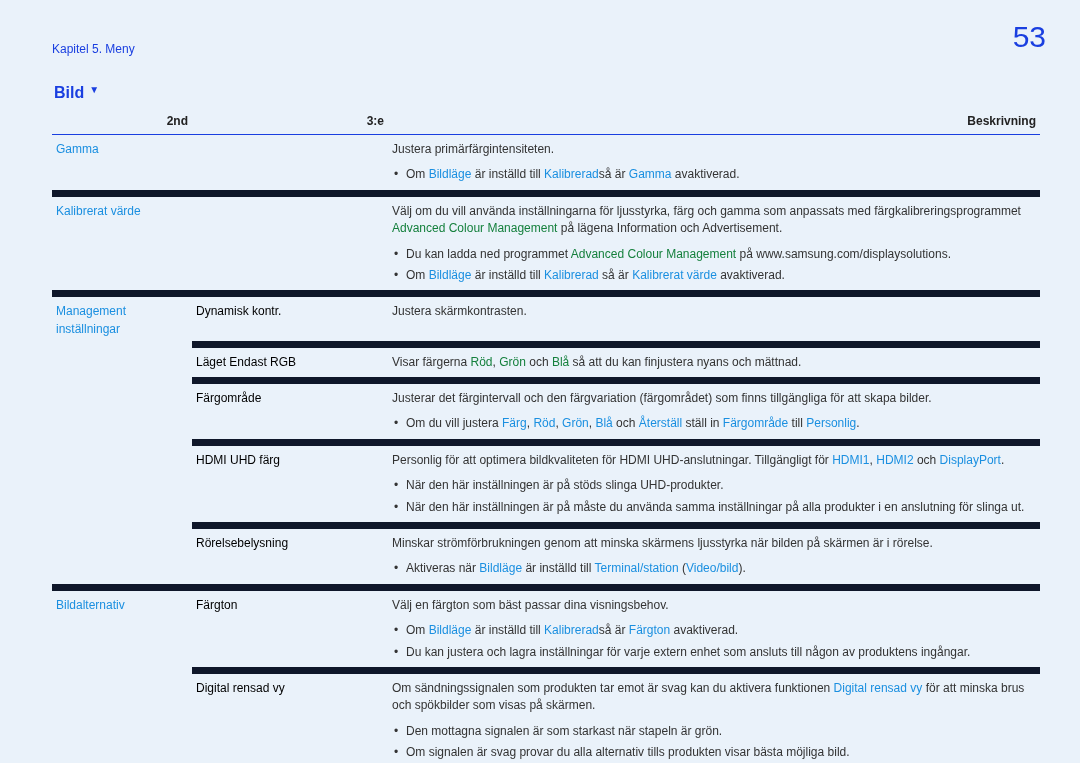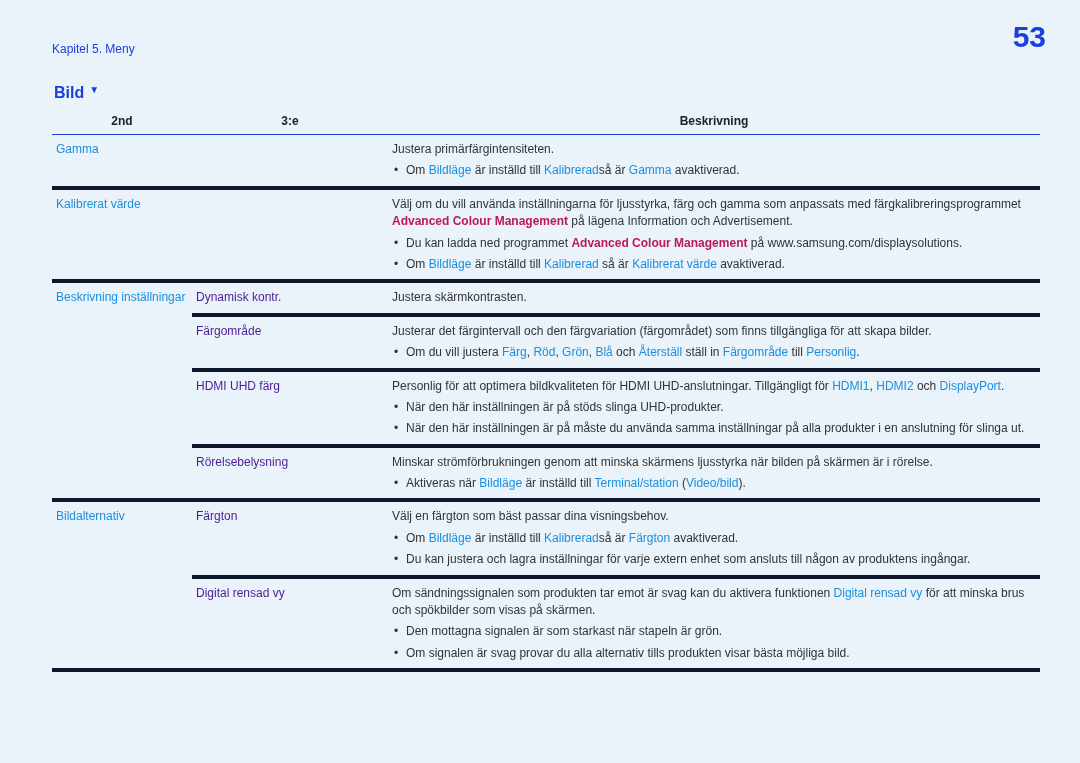--- a/index.html
+++ b/index.html
@@ -1,38 +1,38 @@
 <!DOCTYPE html>
 <html><head>
 <meta charset="utf-8">
 <style>
   * { box-sizing: border-box; margin: 0; padding: 0; }
   html, body { width: 1080px; height: 763px; font-family: Arial, Helvetica, sans-serif; }
   body { background: #eaf2fa; color: #333; font-size: 12px; position: relative; }
   .page { padding: 12px 40px 20px 52px; }
   .header { display: flex; justify-content: space-between; align-items: flex-start; margin-bottom: 28px; }
   .chapter { color: #1a3fe0; font-size: 12px; padding-top: 30px; }
-  .page-num { color: #1a3fe0; font-size: 30px; font-weight: 700; margin-right: -6px; margin-top: 8px; }
+  .page-num { color: #1a3fe0; font-size: 30px; font-weight: 400; margin-right: -6px; margin-top: 8px; }
   .section-title { color: #1a3fe0; font-size: 16px; font-weight: 600; display: flex; align-items: flex-start; gap: 5px; margin-bottom: 6px; margin-left: 2px;}
   .section-title .tri { font-size: 10px; }
   table { width: 988px; border-collapse: collapse; table-layout: fixed; }
   col.c1 { width: 140px; }
   col.c2 { width: 196px; }
   col.c3 { width: auto; }
-  th { text-align: center; font-weight: 700; font-size: 12px; padding: 6px 4px 6px 4px; color: #222; border-bottom: 1.5px solid #1a3fe0; }
-  td { vertical-align: top; padding: 6px 4px; font-size: 12px; line-height: 1.45; border-bottom: 4px solid #0f172a; }
+  th { text-align: right; font-weight: 700; font-size: 12px; padding: 6px 4px 6px 4px; color: #222; border-bottom: 1.5px solid #1a3fe0; }
+  td { vertical-align: top; padding: 6px 4px; font-size: 12px; line-height: 1.45; border-bottom: 7px solid #0f172a; }
   td.noborder { border-bottom: none; }
   td.lvl2 { color: #1a8fe0; }
-  td.lvl3 { color: #4c1d95; }
+  td.lvl3 { color: #000000; }
   .hl { color: #1a8fe0; }
-  .hl-red { color: #be185d; font-weight: bold; }
+  .hl-red { color: #15803d; }
   ul { list-style: none; padding-left: 14px; margin-top: 4px; }
   ul li { position: relative; padding-left: 0; margin-top: 4px; }
   ul li::before { content: "•"; position: absolute; left: -12px; top: 0; color: #333; }
-  .desc > p + ul { margin-top: 0; }
+  .desc > p + ul { margin-top: 8px; }
 </style>
 </head>
 <body>
 
 <div class="page">
   <div class="header">
     <div class="chapter">Kapitel 5. Meny</div>
     <div class="page-num">53</div>
   </div>
 
@@ -75,29 +75,38 @@
         <td class="desc">
           <p><span>Välj om du vill använda inställningarna för ljusstyrka, färg och gamma som anpassats med färgkalibreringsprogrammet </span><span class="hl-red">Advanced Colour Management</span><span> på lägena Information och Advertisement.</span></p>
           <ul>
             <li><span>Du kan ladda ned programmet </span><span class="hl-red">Advanced Colour Management</span><span> på www.samsung.com/displaysolutions.</span></li>
             <li><span>Om </span><span class="hl">Bildläge</span><span> är inställd till </span><span class="hl">Kalibrerad</span><span> så är </span><span class="hl">Kalibrerat värde</span><span> avaktiverad.</span></li>
           </ul>
         </td>
       </tr>
 
       <tr>
-        <td class="lvl2 noborder">Beskrivning inställningar</td>
+        <td class="lvl2 noborder">Management inställningar</td>
         <td class="lvl3">Dynamisk kontr.</td>
         <td class="desc">
             <p><span>Justera skärmkontrasten.</span></p>
           </td>
       </tr>
 
 
 
+      <tr>
+        <td class="lvl2 noborder"></td>
+        <td class="lvl3">Läget Endast RGB</td>
+        <td class="desc">
+            <p>
+          <span>Visar färgerna </span><span class="hl-red">Röd</span><span>, </span><span class="hl-red">Grön</span><span> och </span><span class="hl-red">Blå</span><span> så att du kan finjustera nyans och mättnad.</span>
+        </p>
+          </td>
+      </tr>
 
       <tr>
         <td class="lvl2 noborder"></td>
         <td class="lvl3">Färgområde</td>
         <td class="desc">
           <p><span>Justerar det färgintervall och den färgvariation (färgområdet) som finns tillgängliga för att skapa bilder.</span></p>
           <ul>
               <li>
             <span>Om du vill justera </span><span class="hl">Färg</span><span>, </span><span class="hl">Röd</span><span>, </span><span class="hl">Grön</span><span>, </span><span class="hl">Blå</span><span> och </span><span class="hl">Återställ</span><span> ställ in </span><span class="hl">Färgområde</span><span> till </span><span class="hl">Personlig</span><span>.</span>
           </li>

